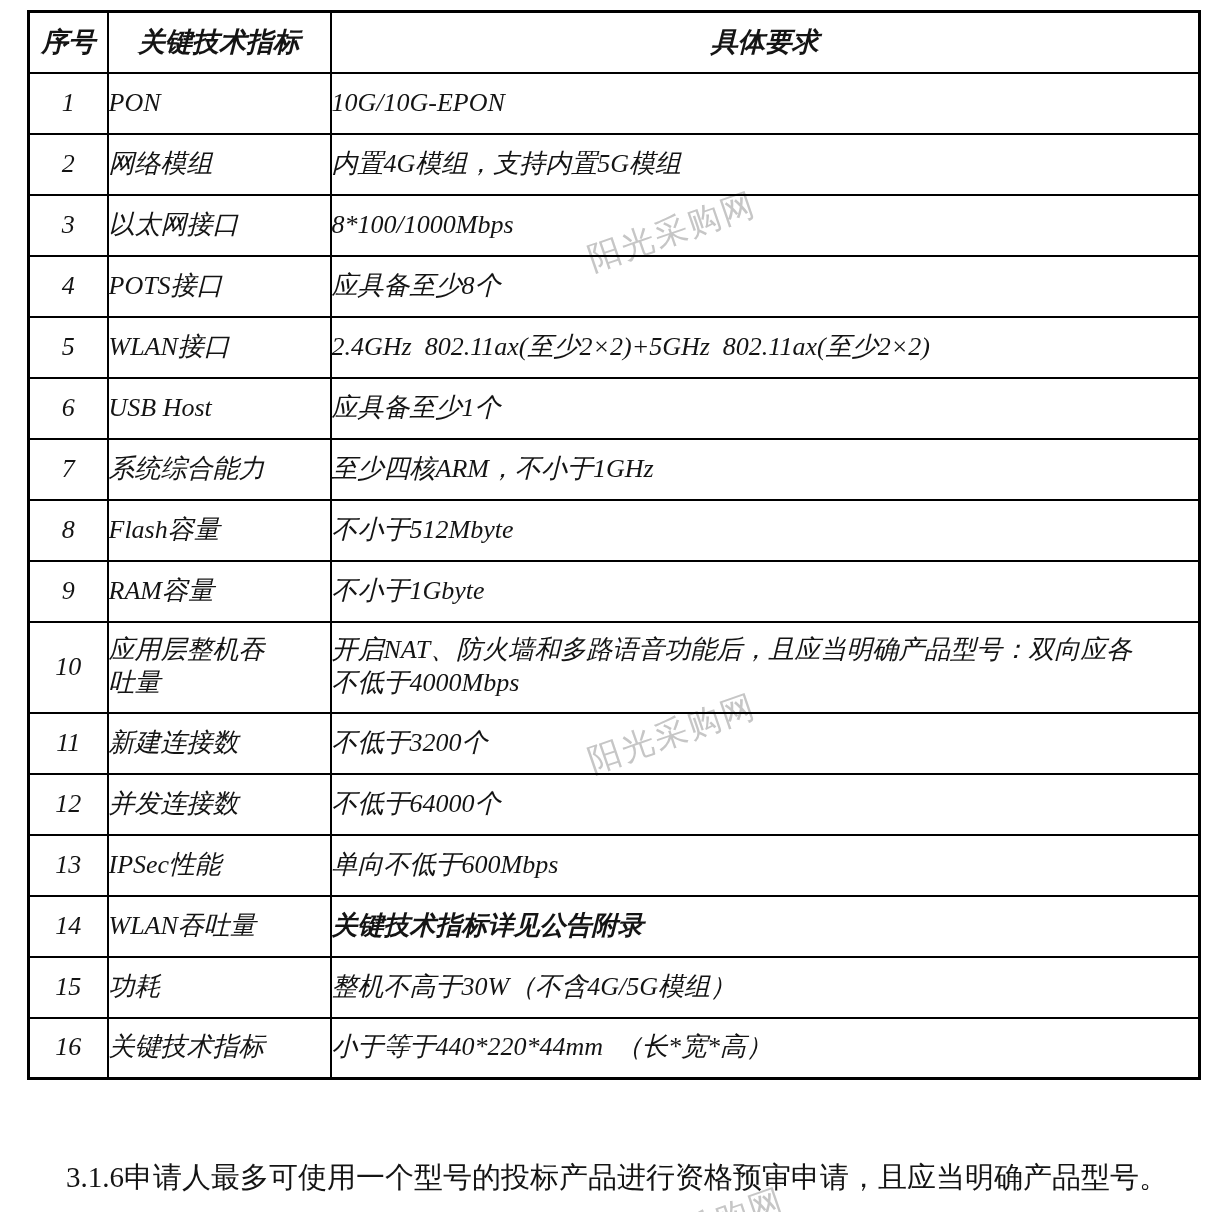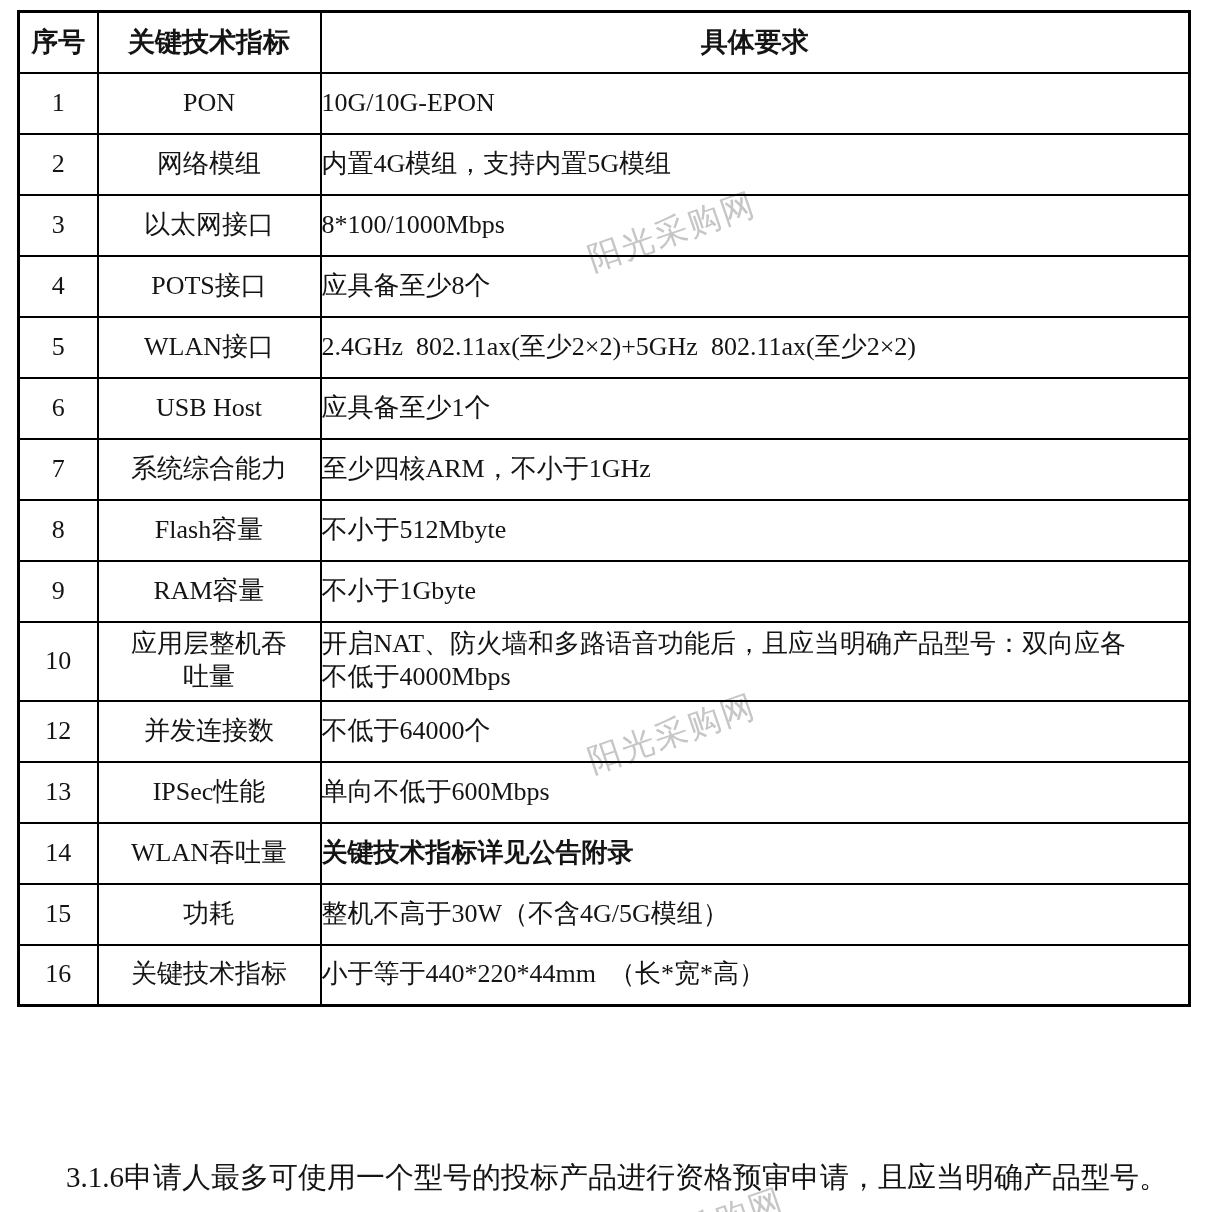--- a/index.html
+++ b/index.html
@@ -29,26 +29,27 @@
     white-space: nowrap;
     z-index: 1;
     user-select: none;
   }
   .wm1 { left: 672px; top: 232px; }
   .wm2 { left: 672px; top: 734px; }
   .wm3 { left: 700px; top: 1228px; }
   
   table.spec {
     position: absolute;
-    left: 17px;
+    left: 27px;
     top: 10px;
     width: 1171px;
     border-collapse: collapse;
     table-layout: fixed;
     z-index: 2;
+    font-style: italic;
   }
   table.spec, table.spec th, table.spec td {
     border: 2px solid #000000;
   }
   table.spec {
     border: 3px solid #000000;
   }
   table.spec th {
     font-size: 27px;
     font-weight: bold;
@@ -58,23 +59,23 @@
     padding: 0;
   }
   table.spec td {
     font-size: 26px;
     vertical-align: middle;
     line-height: 1.26;
     padding: 0;
     white-space: pre-wrap;
   }
   table.spec tr { height: 61px; }
-  table.spec tr.tall { height: 79px; }
+  table.spec tr.tall { height: 91px; }
   td.num { text-align: center; }
-  td.ind { text-align: center; padding: 0 2px; margin-left: 20px; }
+  td.ind { padding: 0 2px; margin-left: 20px; }
   td.req { text-align: left; padding: 2px 12px 2px 13px; margin-left: 38px; }
   td.bold { font-weight: bold; }
   col.c-no  { width: 79px; }
   col.c-ind { width: 223px; }
   col.c-req { width: 869px; }
   
   .note {
     position: absolute;
     left: 66px;
     top: 1158px;
@@ -153,20 +154,25 @@
         <td class="req">不小于1Gbyte</td>
       </tr>
       <tr class="tall">
         <td class="num">10</td>
         <td class="ind">应用层整机吞
 吐量</td>
         <td class="req">开启NAT、防火墙和多路语音功能后，且应当明确产品型号：双向应各
 不低于4000Mbps</td>
       </tr>
       <tr>
+        <td class="num">11</td>
+        <td class="ind">新建连接数</td>
+        <td class="req">不低于3200个</td>
+      </tr>
+      <tr>
         <td class="num">12</td>
         <td class="ind">并发连接数</td>
         <td class="req">不低于64000个</td>
       </tr>
       <tr>
         <td class="num">13</td>
         <td class="ind">IPSec性能</td>
         <td class="req">单向不低于600Mbps</td>
       </tr>
       <tr>

